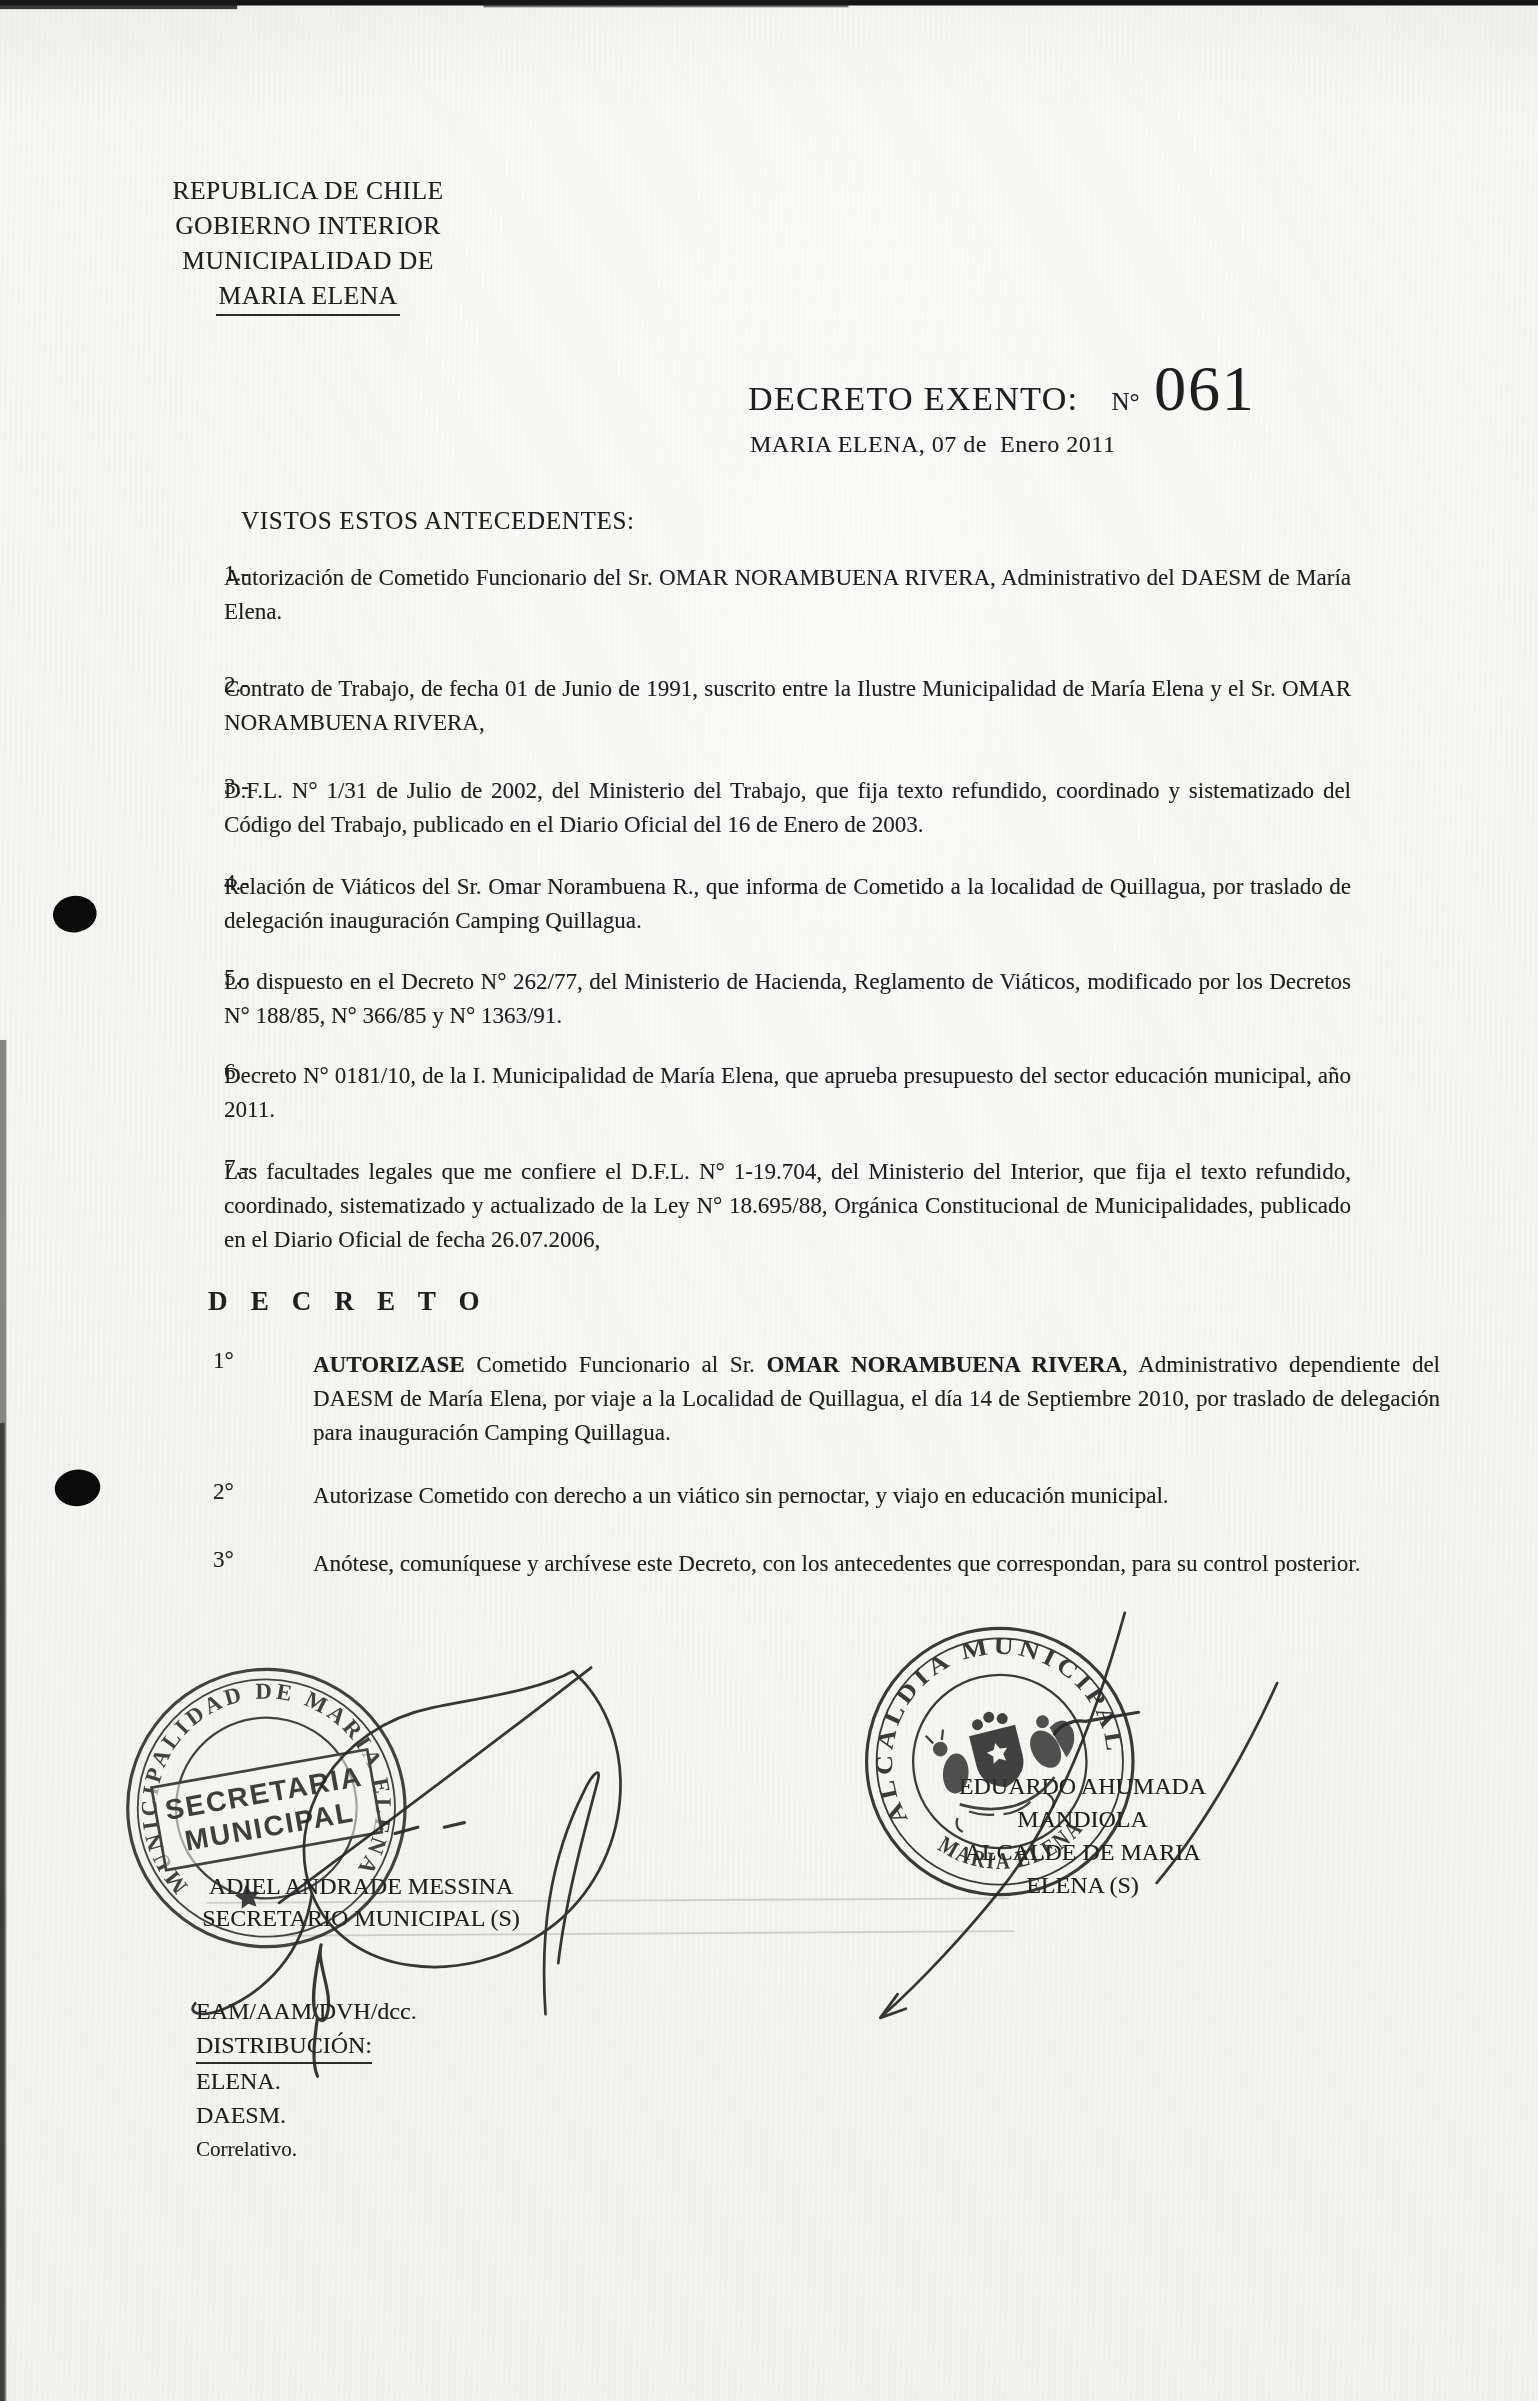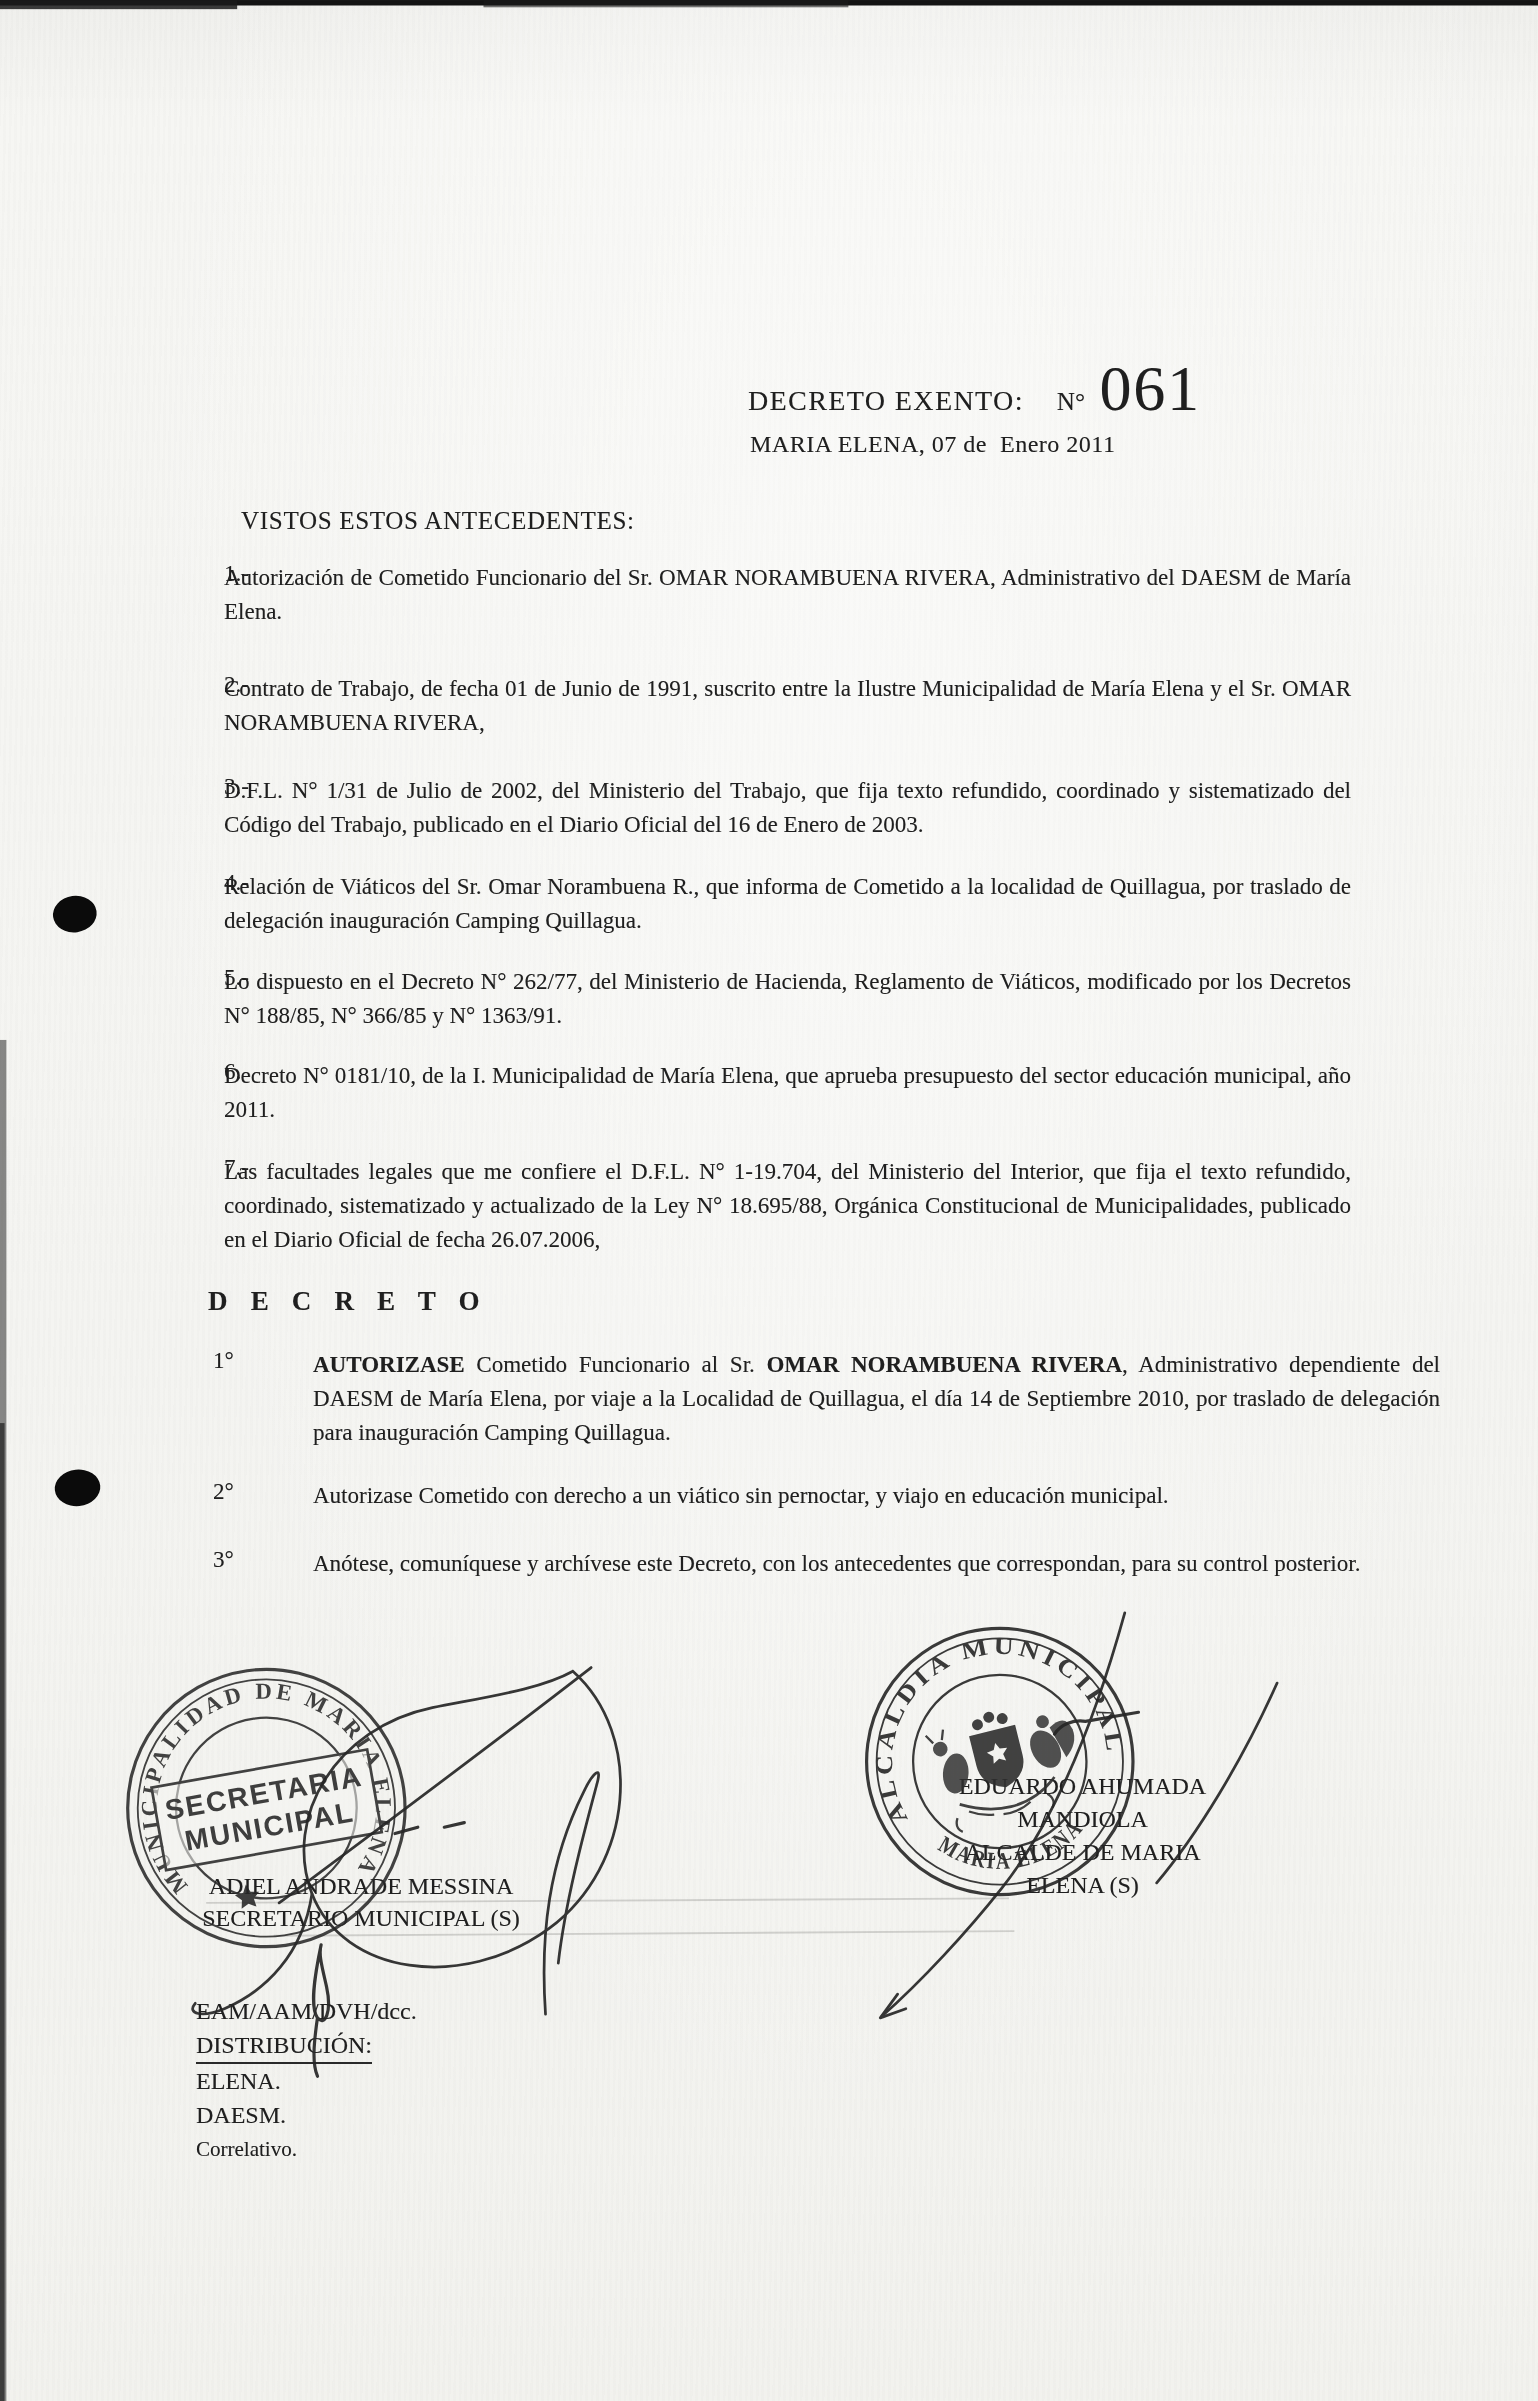--- a/index.html
+++ b/index.html
@@ -15,21 +15,21 @@
       linear-gradient(180deg,#efefec 0%,#f6f6f3 5%,#f4f4f1 55%,#f2f2ee 100%);
     font-family:"Liberation Serif","DejaVu Serif",serif;
   }
   .txt{position:absolute;color:#1f1f1f;text-shadow:0.3px 0.3px 0.5px rgba(40,40,40,0.35);}
   
   .letterhead{left:142px;top:173px;width:332px;text-align:center;
     font-size:25.5px;line-height:35px;letter-spacing:0.5px;}
   .letterhead .uline{display:inline-block;border-bottom:2.3px solid #2a2a2a;padding:0 2.7px 0.9px;}
   
   .decree-head{left:748px;top:352px;display:flex;align-items:baseline;white-space:pre;}
-  .decree-head .lbl{font-size:28px;letter-spacing:1.4px;}
+  .decree-head .lbl{font-size:34px;letter-spacing:1.4px;}
   .decree-head .nsign{font-size:25px;margin-left:33px;}
   .decree-head .bignum{font-size:64px;margin-left:14.6px;letter-spacing:1.8px;font-weight:500;}
   .dateline{left:750px;top:431px;font-size:24px;letter-spacing:0.5px;white-space:pre;}
   
   .vistos{left:201px;top:507px;font-size:25px;letter-spacing:0.7px;margin-left:40px;}
   .item{position:absolute;left:224px;width:1213px;}
   .item .inum{position:absolute;left:0;top:0;font-size:23px;color:#1f1f1f;
     text-shadow:0.3px 0.3px 0.5px rgba(40,40,40,0.35);}
   .item .itxt{width:1127px;text-align:justify;font-size:23px;line-height:34px;
     color:#1f1f1f;text-shadow:0.3px 0.3px 0.5px rgba(40,40,40,0.35);}
@@ -46,20 +46,26 @@
   .footer .uline{display:inline-block;border-bottom:2.3px solid #2a2a2a;padding-bottom:0px;}
   .footer .small{font-size:21px;}
   
   .ink{position:absolute;left:0;top:0;pointer-events:none;}
 </style>
 </head>
 <body>
 
 <div class="page">
 
+  <div class="txt letterhead">
+    <div>REPUBLICA DE CHILE</div>
+    <div>GOBIERNO  INTERIOR</div>
+    <div>MUNICIPALIDAD DE</div>
+    <div><span class="uline">MARIA ELENA</span></div>
+  </div>
 
   <div class="txt decree-head">
     <span class="lbl">DECRETO EXENTO:</span>
     <span class="nsign">N°</span>
     <span class="bignum">061</span>
   </div>
   <div class="txt dateline">MARIA ELENA, 07 de  Enero 2011</div>
 
   <div class="txt vistos">VISTOS ESTOS ANTECEDENTES:</div>
 

